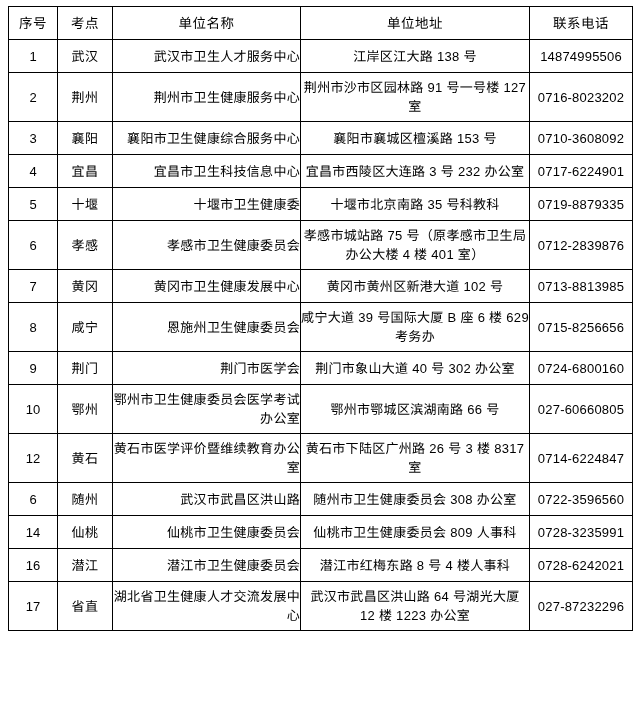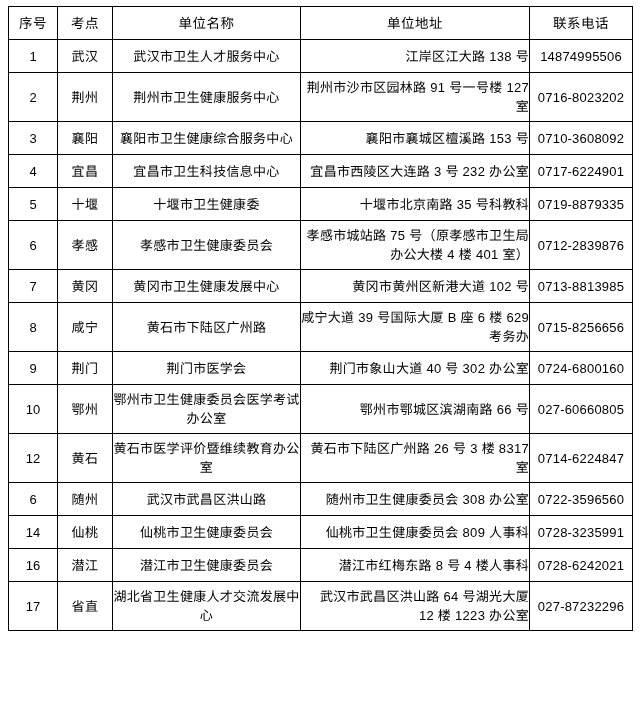--- a/index.html
+++ b/index.html
@@ -54,26 +54,26 @@
   .cell-seq {
     text-align: center;
     font-size: 13px;
   }
   .cell-site {
     text-align: center;
     font-size: 13px;
     letter-spacing: 0.5px;
   }
   .cell-org {
-    text-align: center;
+    text-align: right;
     padding: 4px 6px;
     letter-spacing: 0.3px;
   }
   .cell-addr {
-    text-align: right;
+    text-align: center;
     padding: 4px 7px;
     letter-spacing: 0.3px;
   }
   .cell-phone {
     text-align: center;
     font-size: 12.5px;
     letter-spacing: 0.2px;
   }
   tr.row-single td { height: 32px; }
   tr.row-double td { height: 48px; }
@@ -145,21 +145,21 @@
         <tr class="row-single">
           <td class="cell-seq">7</td>
           <td class="cell-site">黄冈</td>
           <td class="cell-org">黄冈市卫生健康发展中心</td>
           <td class="cell-addr">黄冈市黄州区新港大道 102 号</td>
           <td class="cell-phone">0713-8813985</td>
         </tr>
         <tr class="row-double">
           <td class="cell-seq">8</td>
           <td class="cell-site">咸宁</td>
-          <td class="cell-org">黄石市下陆区广州路</td>
+          <td class="cell-org">恩施州卫生健康委员会</td>
           <td class="cell-addr">咸宁大道 39 号国际大厦 B 座 6 楼 629 考务办</td>
           <td class="cell-phone">0715-8256656</td>
         </tr>
         <tr class="row-single">
           <td class="cell-seq">9</td>
           <td class="cell-site">荆门</td>
           <td class="cell-org">荆门市医学会</td>
           <td class="cell-addr">荆门市象山大道 40 号 302 办公室</td>
           <td class="cell-phone">0724-6800160</td>
         </tr>

